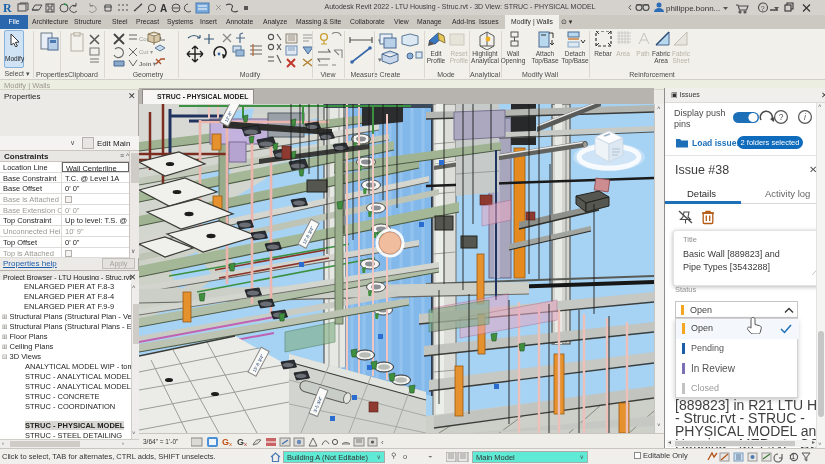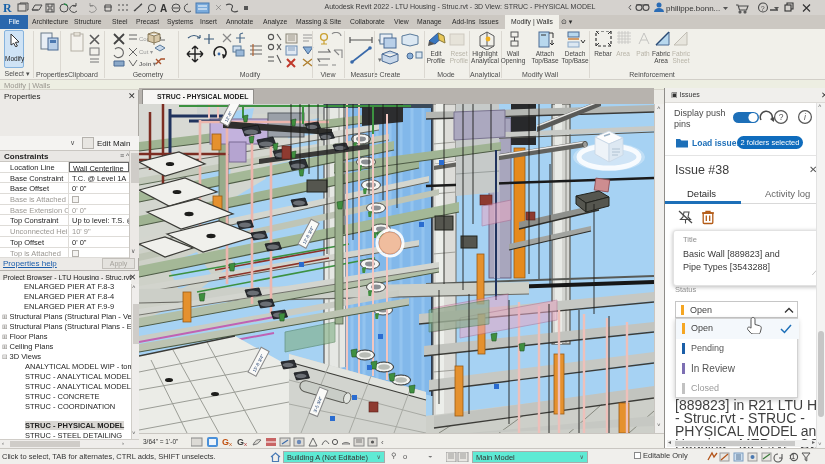--- a/index.html
+++ b/index.html
@@ -27,21 +27,21 @@
 #vptabs { left:139px; top:88px; width:515px; height:16px; background:#b7b3ae; }
 #vptab { position:absolute; left:3px; top:1px; width:112px; height:15px; background:#f7f6f4; border:1px solid #8f8d89; border-bottom:none; font-size:6.9px; font-weight:bold; color:#222; line-height:14px; white-space:nowrap; }
 #canvas { left:139px; top:104px; width:515px; height:329px; background:#a5d1f2; overflow:hidden; }
 #vscroll { left:654px; top:104px; width:10px; height:329px; background:#f0efed; border-left:1px solid #c9c6c1; }
 #viewctl { left:139px; top:433px; width:525px; height:15px; background:#efeee9; border-top:1px solid #c9c6c1; font-size:7px; color:#333; }
 
 #issues { left:664px; top:88px; width:161px; height:360px; background:#ffffff; border-left:1px solid #8f8d89; }
 
 #statusbar { left:0; top:448px; width:825px; height:16px; background:#f0efec; border-top:1px solid #c9c6c1; font-size:7.5px; color:#333; }
 .tinybox { position:absolute; background:#5eead4; border:1px solid #ababab; font-size:7.5px; color:#333; }
-.prow { display:flex; height:10.7px; border-bottom:1px solid #dedcd8;padding-left:7px; }
+.prow { display:flex; height:10.7px; border-bottom:1px solid #dedcd8; }
 .prow .pl { width:62px; padding:1px 0 0 3px; border-right:1px solid #dedcd8; overflow:hidden; white-space:nowrap; }
 .prow .pv { flex:1; padding:1px 0 0 3px; overflow:hidden; white-space:nowrap; }
 .prow.gray { color:#9b9893; }
 .cb { display:inline-block; width:7px; height:7px; border:1px solid #b3b0ab; background:#f4f3f1; margin-top:1px; }
 .ti { position:absolute; white-space:nowrap; font-size:7.5px; color:#1f1f1f; }
 .ti .eb { color:#8a8782; font-size:6.5px; }
 </style>
 </head>
 <body>
 <div id="app">

